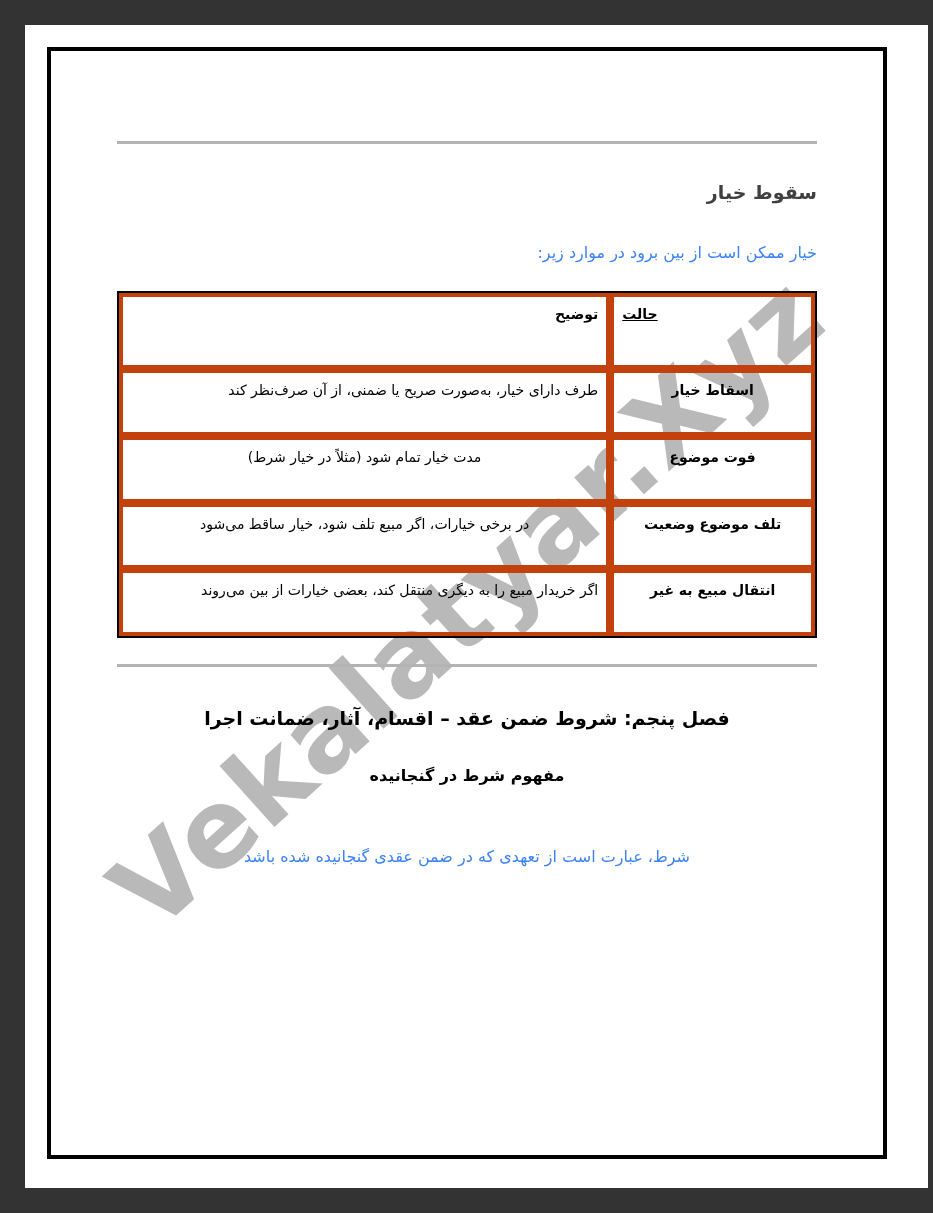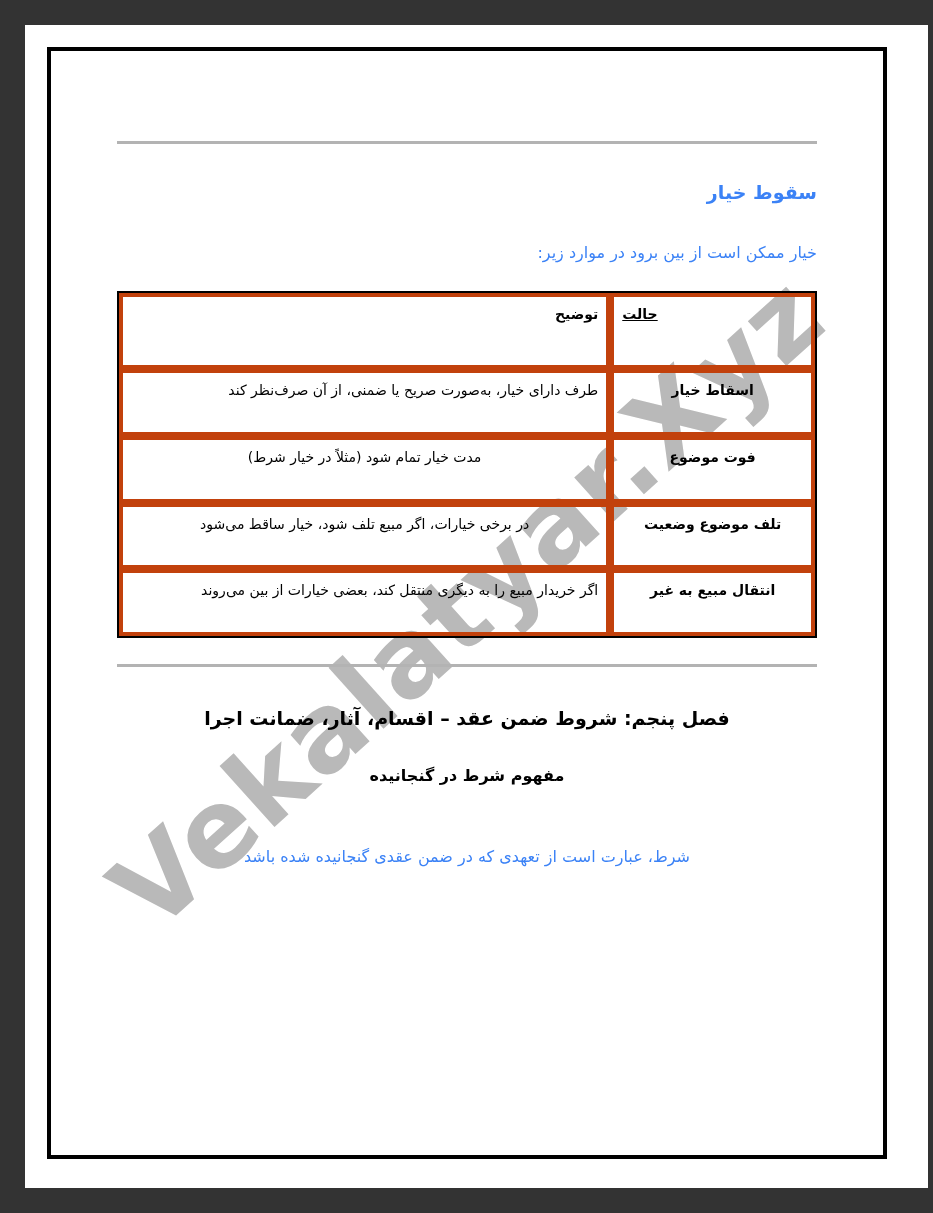--- a/index.html
+++ b/index.html
@@ -83,21 +83,21 @@
     margin: 0;
     border: 0;
   }
   .rule-top { margin-bottom: 34px; }
   .rule-mid { margin-top: 26px; margin-bottom: 36px; }
 
   h2.doc-heading {
     margin: 0;
     font-size: 19px;
     font-weight: 700;
-    color: #3b82f6;
+    color: #404040;
     text-align: right;
     line-height: 1.5;
   }
 
   h3.chapter-heading {
     margin: 0;
     font-size: 19px;
     font-weight: 700;
     color: #000;
     text-align: center;

